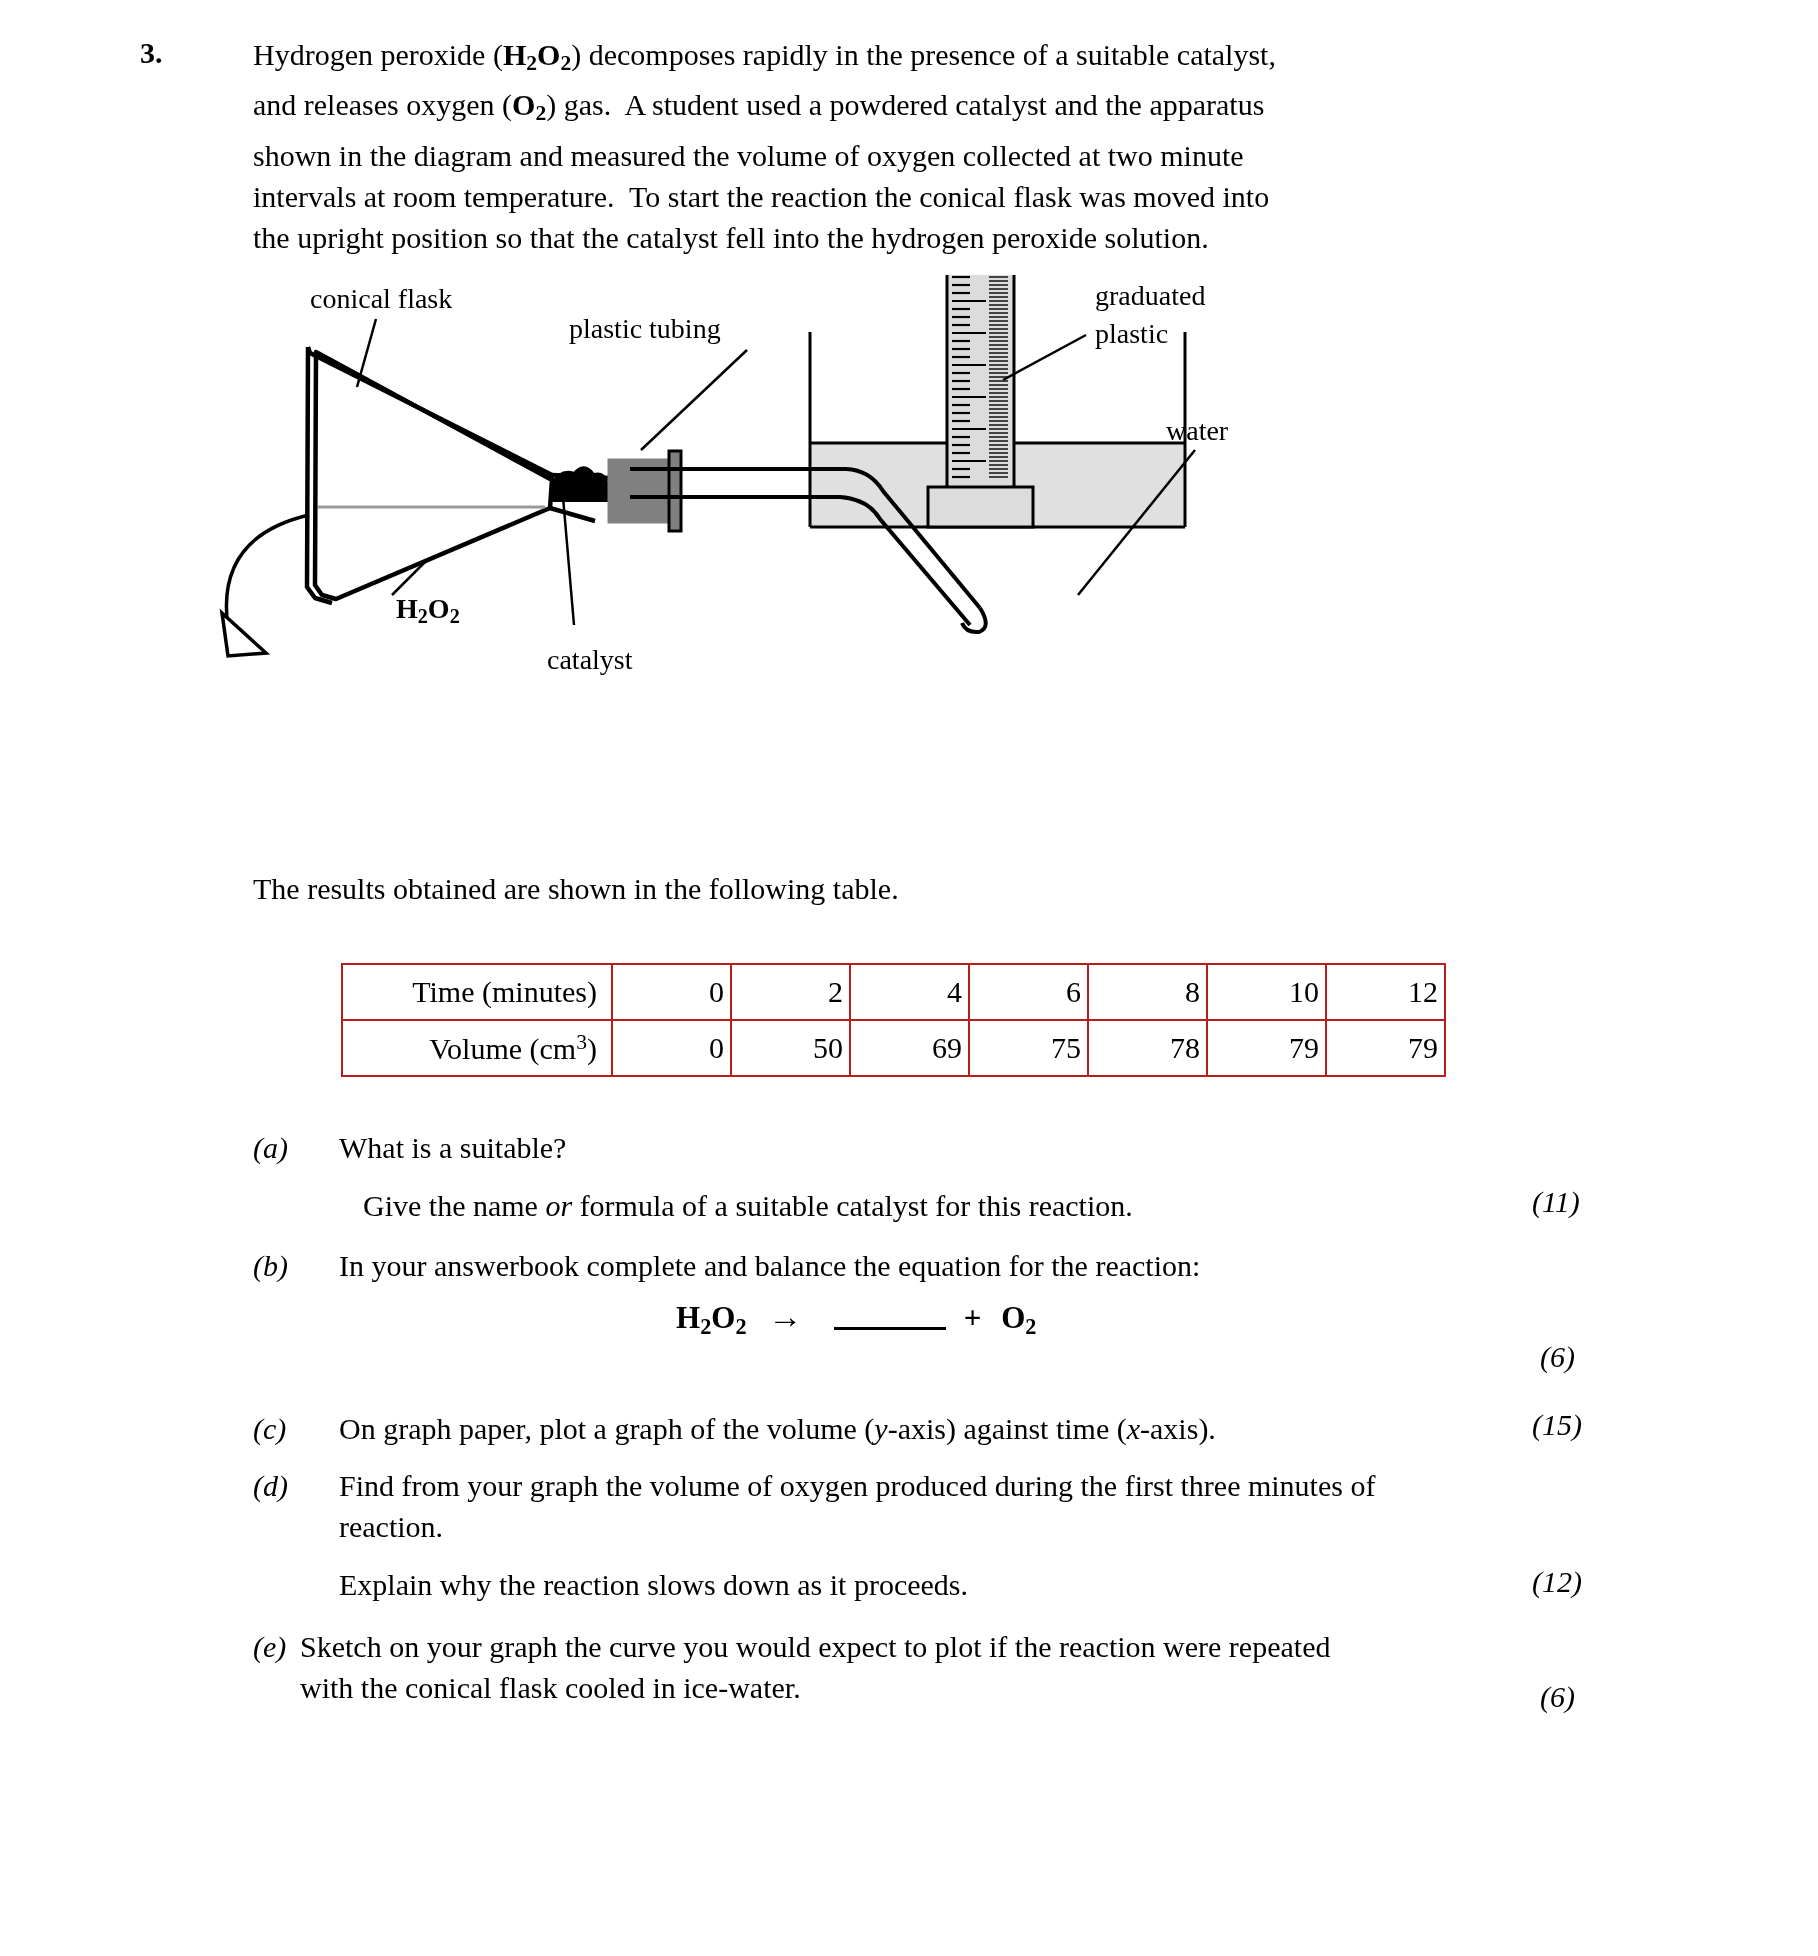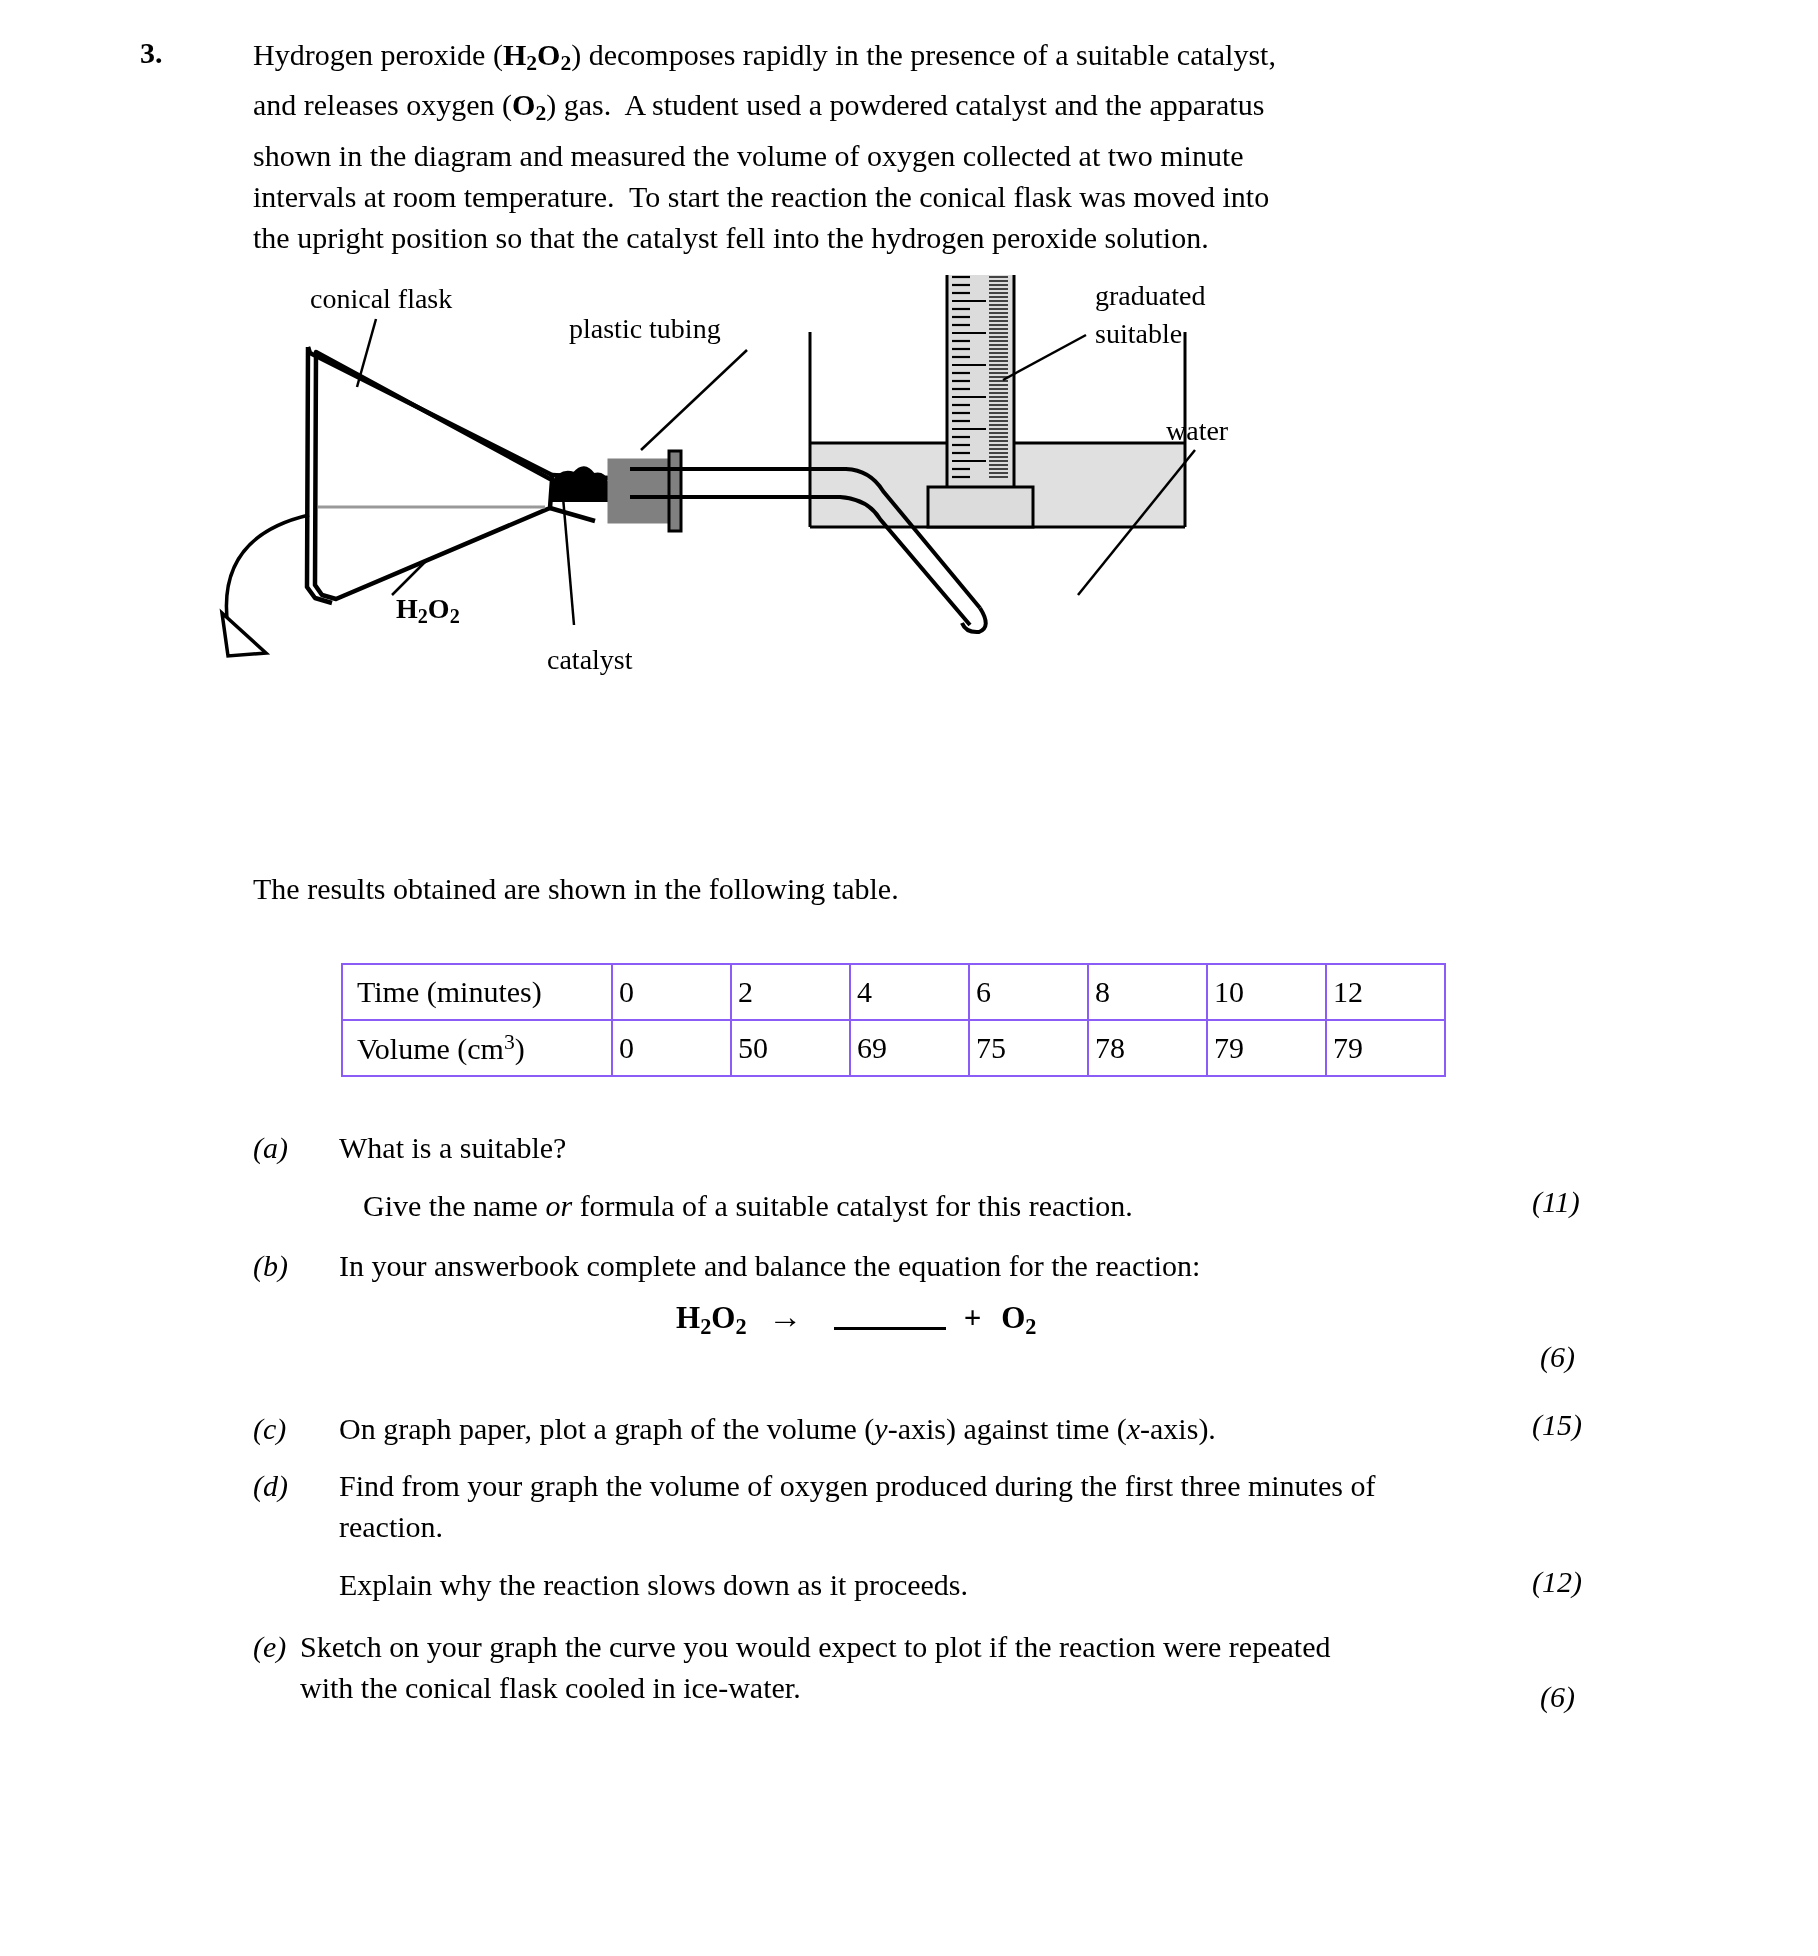--- a/index.html
+++ b/index.html
@@ -73,22 +73,22 @@
   .tbl-wrap {
     position: absolute;
     left: 341px;
     top: 963px;
   }
   table.results {
     border-collapse: collapse;
     font-size: 30px;
   }
   table.results td {
-    border: 2px solid #8b5cf6;
-    text-align: left;
+    border: 2px solid #b91c1c;
+    text-align: right;
     height: 54px;
     padding: 0 6px;
     margin-left: 37px;
   }
   table.results td.rowhead {
     width: 240px;
     padding: 0 14px;
   }
   table.results td.val { width: 105px; }
 
@@ -304,21 +304,21 @@
 
         <line x1="212" y1="320" x2="247" y2="285"></line>
 
         <line x1="394" y1="350" x2="383" y2="222"></line>
       </g>
     </svg>
 
     <div class="dlabel" style="left:130px; top:8px;">conical flask</div>
     <div class="dlabel" style="left:389px; top:38px;">plastic tubing</div>
     <div class="dlabel" style="left:915px; top:5px;">graduated</div>
-    <div class="dlabel" style="left:915px; top:43px;">suitable</div>
+    <div class="dlabel" style="left:915px; top:43px;">plastic</div>
     <div class="dlabel" style="left:986px; top:140px;">water</div>
     <div class="dlabel bold" style="left:216px; top:318px;">H<sub>2</sub>O<sub>2</sub></div>
     <div class="dlabel" style="left:367px; top:369px;">catalyst</div>
   </div>
 
   <div class="results-line">The results obtained are shown in the following table.</div>
 
   <div class="tbl-wrap">
     <table class="results">
       <tbody>

